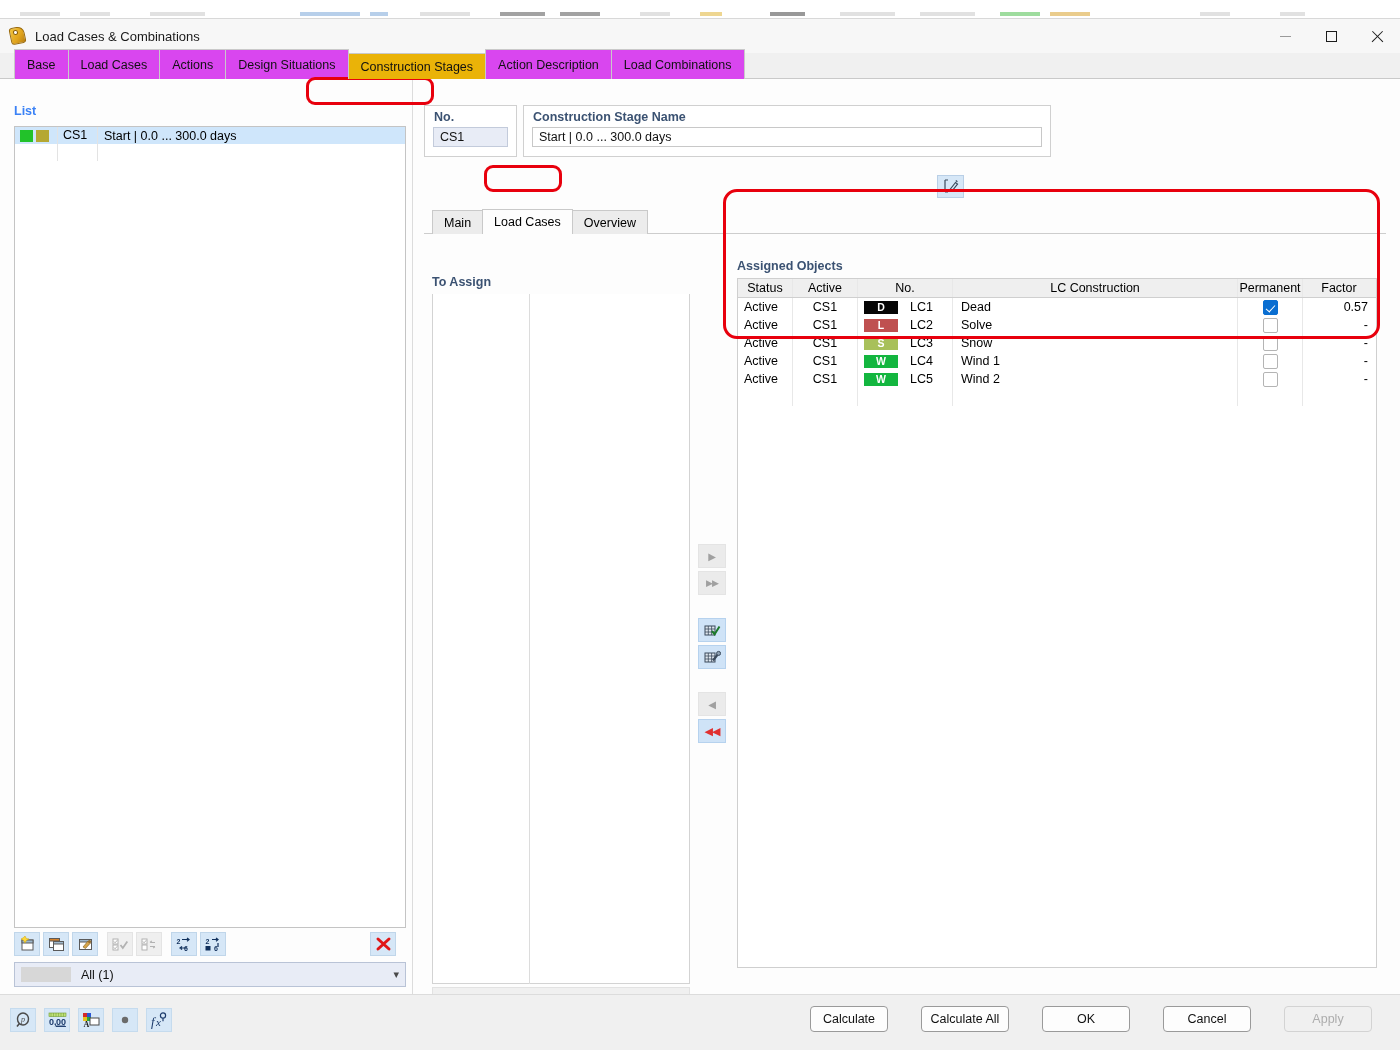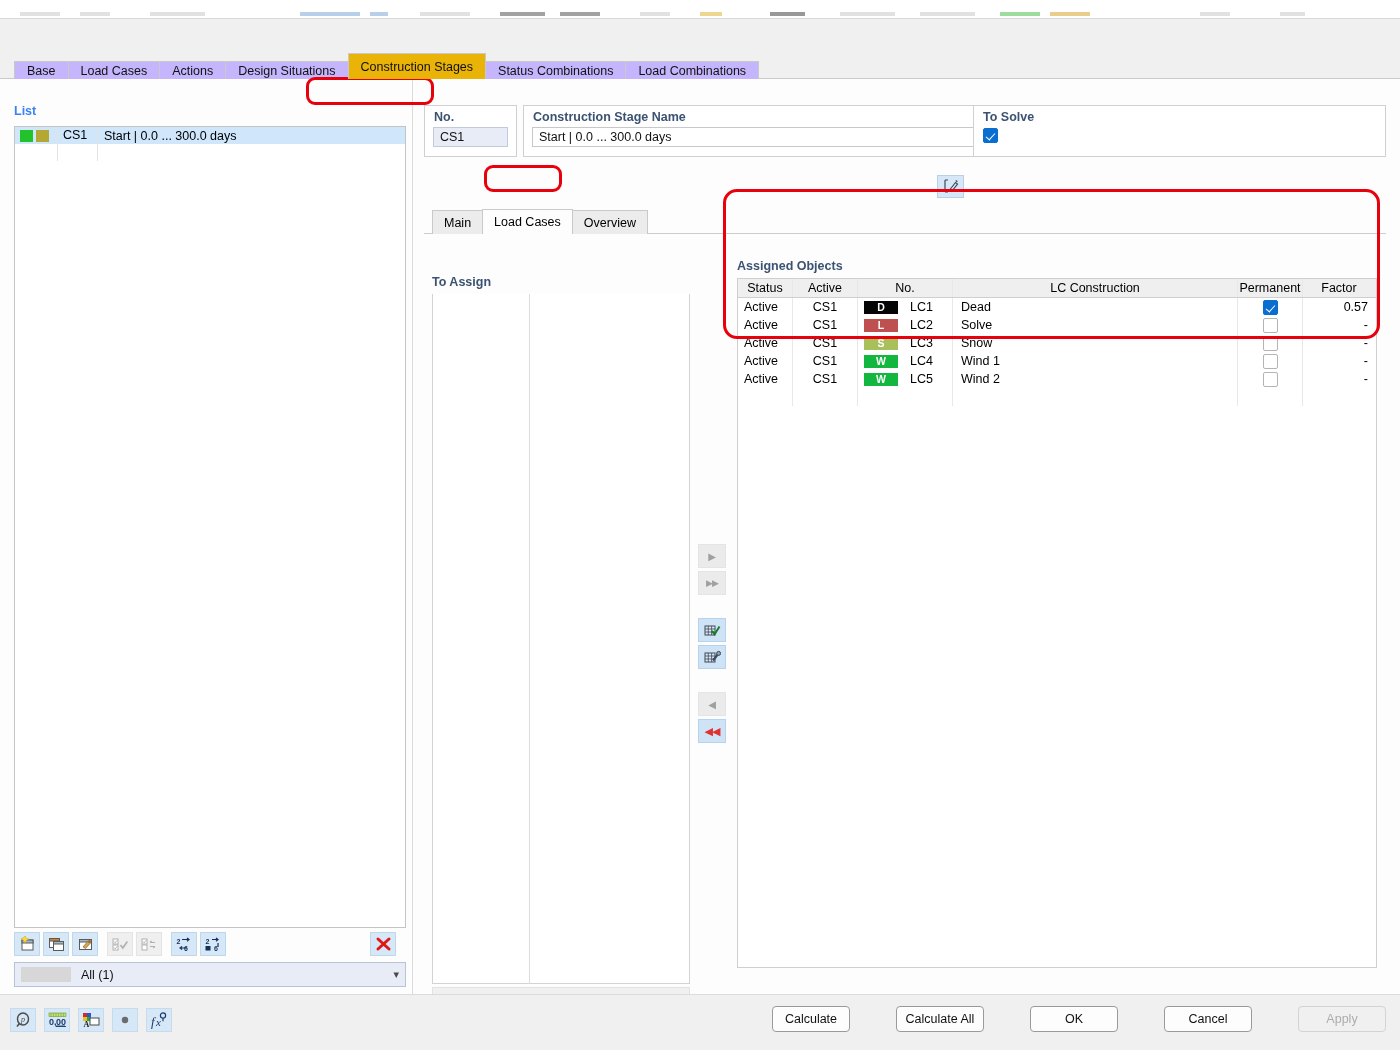--- a/index.html
+++ b/index.html
@@ -46,22 +46,22 @@
     content:""; position:absolute; left:-1px; top:6px; width:15px; height:1.4px; background:#1c1c1c;
   }
   .winbtn.close .g:before { transform:rotate(45deg); }
   .winbtn.close .g:after { transform:rotate(-45deg); }
 
   
   #tabbar { position:absolute; left:0; top:34px; width:1400px; height:26px; }
   #tabbar .strip { position:absolute; left:0; bottom:0; width:1400px; height:1px; background:#c9c9c9; }
   #tabbar .tabs { position:absolute; left:14px; bottom:0; display:flex; align-items:flex-end; }
   .tab {
-    height:18px; padding:0 12px; display:flex; align-items:center;
-    background:#c4b5fd; border:1px solid #c9c9c9; border-bottom:none;
+    height:30px; padding:0 12px; display:flex; align-items:center;
+    background:#d946ef; border:1px solid #c9c9c9; border-bottom:none;
     margin-right:-1px; font-size:12.5px; color:#111;
   }
   .tab.active { background:#eab308; height:26px; position:relative; z-index:3; }
 
   
   #body { position:absolute; left:0; top:60px; width:1400px; height:915px; background:#fdfdfd; }
 
   
   #leftpanel { position:absolute; left:14px; top:25px; width:392px; height:852px; }
   .grp-label { font-size:12.5px; font-weight:bold; color:#3b82f6; }
@@ -154,21 +154,21 @@
   .filler { height:18px; display:flex; }
   .filler .c { height:18px; border-right:1px solid #e8e8e8; }
   #assigned-bottom { position:absolute; left:0; top:740px; width:640px; height:26px; display:flex; align-items:center; }
   #assigned-combo { width:578px; }
   #assigned-bottom .tbtn { margin-left:4px; margin-right:0; background:#d6e7f7; border-color:#bdd5ea; }
 
   
   #bottombar { position:absolute; left:0; top:975px; width:1400px; height:57px; background:#f0f0f0; border-top:1px solid #dcdcdc; }
   #statusicons { position:absolute; left:10px; top:13px; display:flex; }
   .sbtn { width:26px; height:24px; margin-right:8px; background:#d6e7f7; border:1px solid #c5dbee; display:flex; align-items:center; justify-content:center; }
-  #dlgbtns { position:absolute; right:14px; top:11px; display:flex; gap:22px; }
+  #dlgbtns { position:absolute; right:28px; top:11px; display:flex; gap:9px; }
   .dbtn { width:78px; height:26px; background:#fdfdfd; border:1px solid #9a9a9a; border-radius:4px; display:flex; align-items:center; justify-content:center; font-size:12.5px; color:#111; }
   .dbtn.wide { width:88px;margin-left:24px; }
   .dbtn.dis { border-color:#d3d3d3; color:#adadad; background:#f0f0f0; }
 
   
   .anno { position:absolute; border:3px solid #e8000d; border-radius:9px; pointer-events:none; }
   #anno-tab { left:306px; top:58px; width:128px; height:28px; }
   #anno-subtab { left:484px; top:146px; width:78px; height:27px; }
   #anno-table { left:723px; top:170px; width:657px; height:150px; border-radius:14px; }
 </style>
@@ -190,41 +190,59 @@
   <div class="noise" style="left:840px;width:55px;"></div>
   <div class="noise" style="left:920px;width:55px;"></div>
   <div class="noise" style="left:1000px;width:40px;background:#4fbf4f;"></div>
   <div class="noise" style="left:1050px;width:40px;background:#d8a32e;"></div>
   <div class="noise" style="left:1200px;width:30px;"></div>
   <div class="noise" style="left:1280px;width:25px;"></div>
 </div>
 
 <div id="window">
 
+  <div id="titlebar">
+    <div class="app-icon">
+      <div class="tag"></div>
+        <div class="hole"></div>
+    </div>
+    <div class="title">Load Cases &amp; Combinations</div>
+    <div class="winbtns">
+      <div class="winbtn min">
+          <div class="g"></div>
+        </div>
+      <div class="winbtn max">
+          <div class="g"></div>
+        </div>
+      <div class="winbtn close">
+          <div class="g"></div>
+        </div>
+    </div>
+  </div>
 
   <div id="tabbar">
     <div class="strip"></div>
     <div class="tabs">
       <div class="tab">
           <span>Base</span>
         </div>
       <div class="tab">
           <span>Load Cases</span>
         </div>
       <div class="tab">
           <span>Actions</span>
         </div>
       <div class="tab">
           <span>Design Situations</span>
         </div>
       <div class="tab active">
           <span>Construction Stages</span>
         </div>
       <div class="tab">
-          <span>Status Combinations</span>
+          <span>Action Description</span>
         </div>
       <div class="tab">
           <span>Load Combinations</span>
         </div>
     </div>
   </div>
 
   <div id="body">
 
     <div id="vdiv"></div>
@@ -330,24 +348,20 @@
     </div>
 
     <div id="edit-btn">
       <svg width="16" height="15" viewBox="0 0 16 15">
           <path d="M2 1 h3 M2 1 v12 M2 13 h3" stroke="#3a4a5c" fill="none" stroke-width="1.2"></path>
           <path d="M7 10.5 L12.5 3.5 L14.5 5 L9 12 Z" fill="none" stroke="#3a4a5c" stroke-width="1.2"></path>
           <path d="M12.8 1.5 l1.6 1.2" stroke="#3a4a5c" stroke-width="1.2"></path>
         </svg>
     </div>
 
-    <div class="field-box" id="solve-box">
-      <div class="fb-label">To Solve</div>
-      <div id="solve-cb" class="cbx on"></div>
-    </div>
 
     <div id="subtabs">
       <div class="strip"></div>
       <div class="tabs">
         <div class="stab">
             <span>Main</span>
           </div>
         <div class="stab active">
             <span>Load Cases</span>
           </div>

